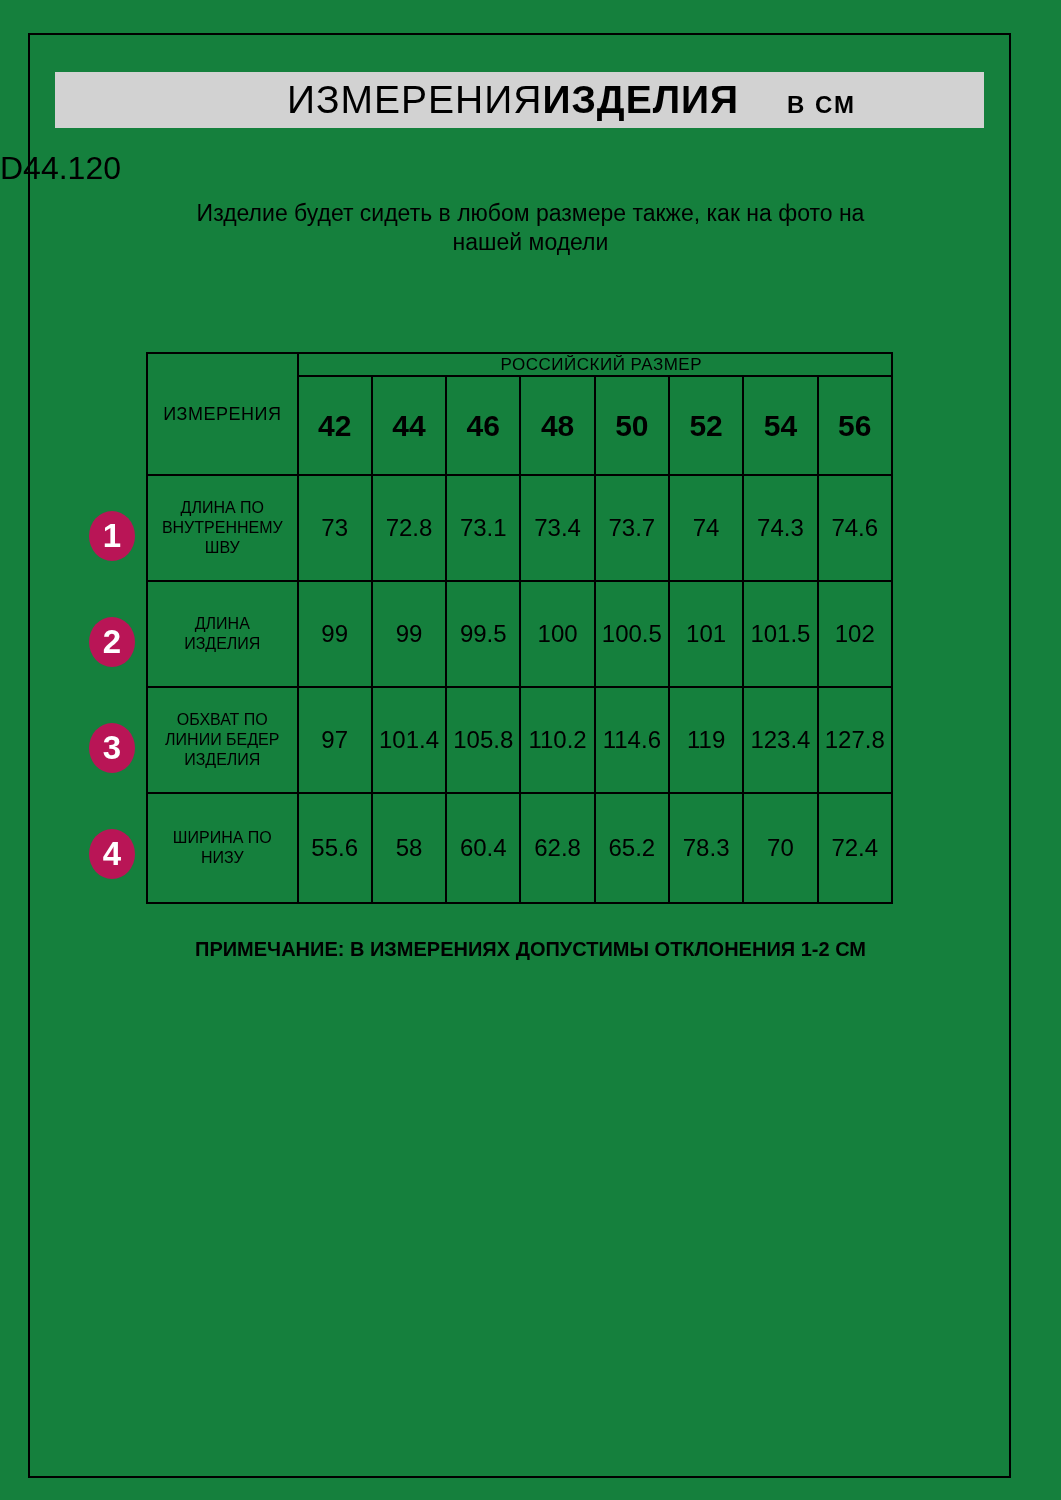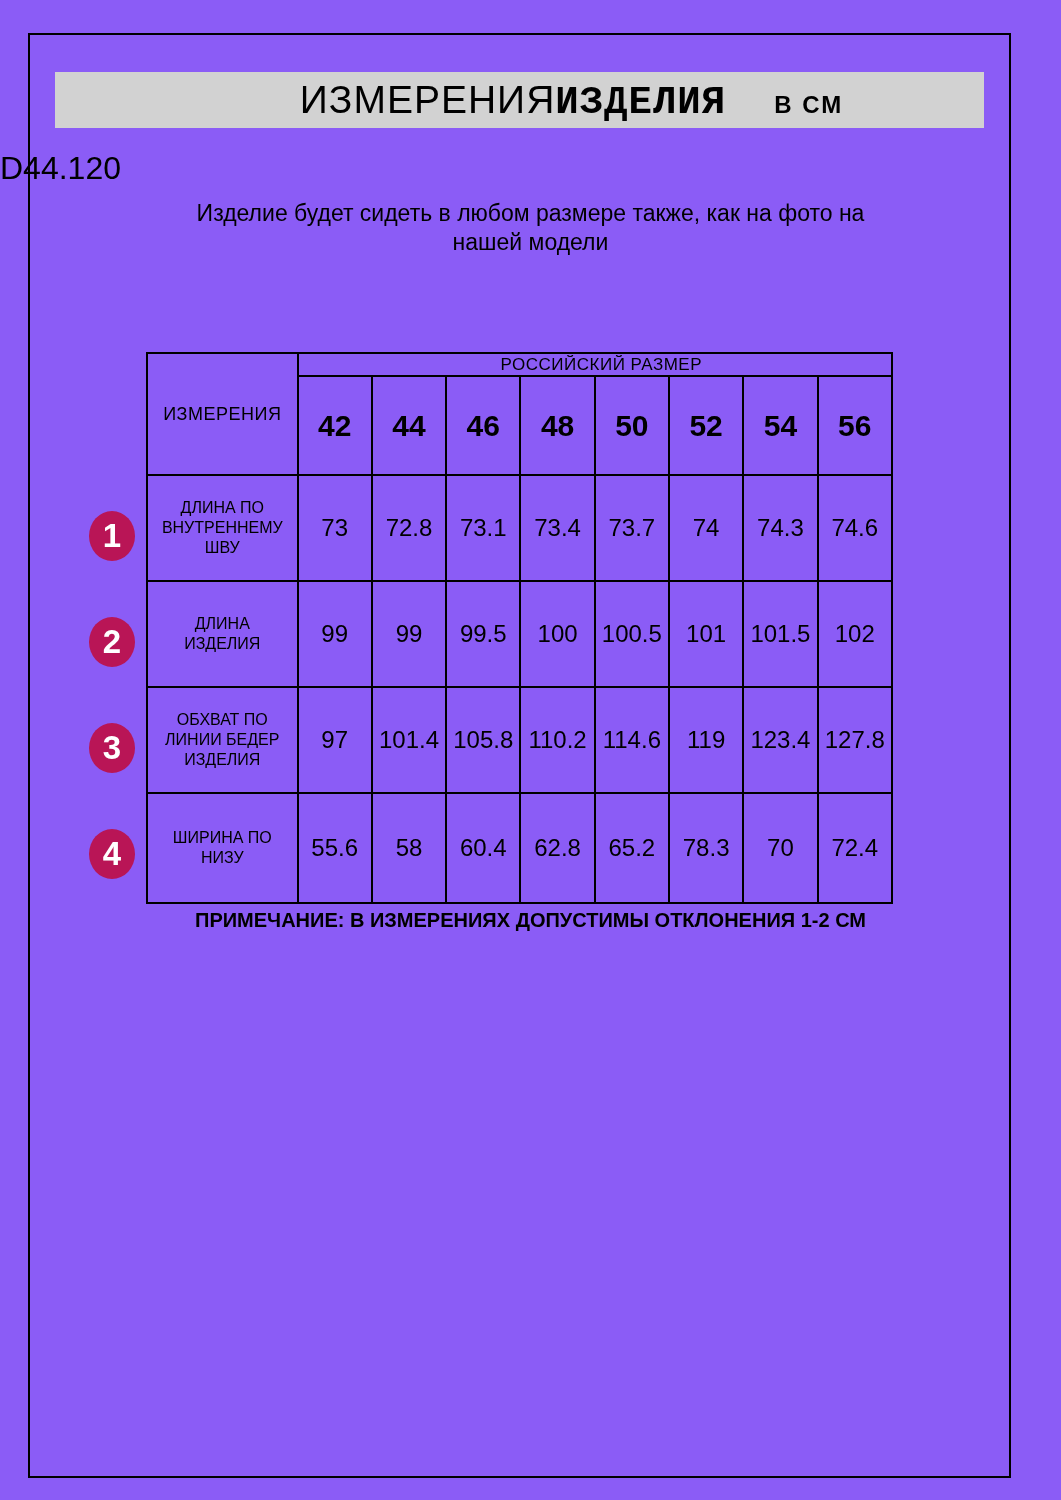--- a/index.html
+++ b/index.html
@@ -2,21 +2,21 @@
 <html style="--badge: #b91556; --band: #d2d2d2; --line: #000000;"><head>
 <meta charset="utf-8">
 <style>
   * { margin:0; padding:0; box-sizing:border-box; }
   html,body { background:#ffffff; }
   body { font-family:"Liberation Sans", sans-serif; color:#000; }
 
   .page {
     position:relative;
     width:1061px; height:1500px;
-    background:#8b5cf6;
+    background:#15803d;
     overflow:hidden;
   }
 
   .page-border {
     position:absolute;
     left:28px; top:33px;
     width:983px; height:1445px;
     border:2px solid #000;
   }
 
@@ -33,21 +33,21 @@
   .banner-inner {
     position:relative; left:52px;
     display:flex; align-items:baseline;
   }
   .title-main {
     font-size:39px; font-weight:400;
     line-height:56px; letter-spacing:1px;
   }
   .title-strong {
     font-size:39px; font-weight:700;
-    letter-spacing:1px;font-family:Liberation Mono, monospace;
+    letter-spacing:1px;
   }
   .title-units {
     font-size:24px; font-weight:700;
     margin-left:48px; letter-spacing:2px;
   }
 
   .product-code {
     position:absolute;
     left:0; top:150px; width:1061px;
     text-align:left;
@@ -120,21 +120,21 @@
     font-size:33px; font-weight:700;
     display:flex; align-items:center; justify-content:center;
   }
   .row-badge.b1 { top:511px; }
   .row-badge.b2 { top:617px; }
   .row-badge.b3 { top:723px; }
   .row-badge.b4 { top:829px; }
 
   .note {
     position:absolute;
-    left:0; top:909px; width:1061px;
+    left:0; top:938px; width:1061px;
     text-align:center;
     font-size:20px; font-weight:700;
   }
 </style>
 </head>
 <body>
 
 <div class="page">
 
   <div class="page-border"></div>

